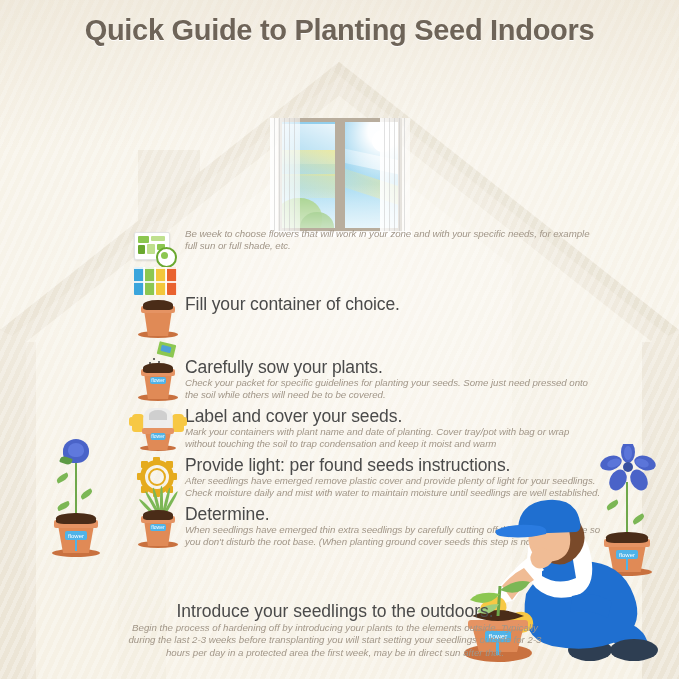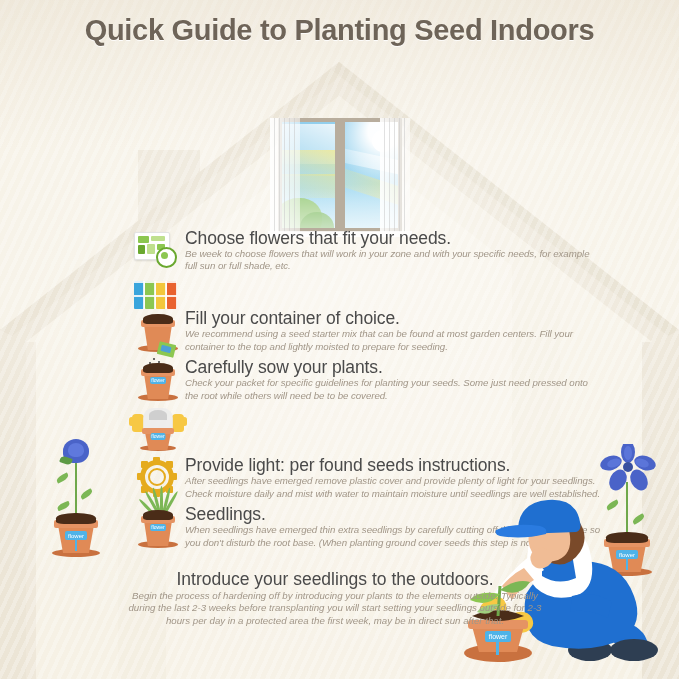--- a/index.html
+++ b/index.html
@@ -57,21 +57,21 @@
   .step h3{
     margin:0;font-size:17.5px;font-weight:normal;color:#4a4a4a;
     line-height:20px;letter-spacing:-0.1px;
   }
   .step p{
     margin:0;font-size:9.7px;line-height:12.2px;font-style:italic;
     color:#a19688;letter-spacing:-0.05px;
   }
 
   
-  .outro{position:absolute;left:120px;top:568px;width:430px;text-align:center;}
+  .outro{position:absolute;left:120px;top:600px;width:430px;text-align:center;}
   .outro h3{margin:0;font-size:17.5px;font-weight:normal;color:#4a4a4a;line-height:22px;}
   .outro p{margin:0;font-size:9.7px;line-height:12.4px;font-style:italic;color:#a19688;}
 
   
   .pot{position:absolute;}
   .pot .saucer{position:absolute;left:50%;transform:translateX(-50%);bottom:0;background:#c9713f;border-radius:50%;}
   .pot .body{position:absolute;left:50%;transform:translateX(-50%);background:#e08a56;}
   .pot .rim{position:absolute;left:50%;transform:translateX(-50%);background:#e59363;border-radius:2px;}
   .pot .soil{position:absolute;left:50%;transform:translateX(-50%);background:#4a2c18;border-radius:48% 48% 20% 20%;}
   .tag{position:absolute;left:50%;transform:translateX(-50%);background:#4fb3e8;color:#fff;border-radius:2px;
@@ -173,79 +173,81 @@
         <div class="cat-card">
           <i style="left:3px;top:3px;width:11px;height:7px;"></i>
           <i style="left:16px;top:3px;width:14px;height:5px;background:#bfe08e;"></i>
           <i style="left:3px;top:12px;width:7px;height:9px;background:#6aa82f;"></i>
           <i style="left:12px;top:11px;width:8px;height:10px;background:#bfe08e;"></i>
           <i style="left:22px;top:11px;width:8px;height:6px;background:#8cc751;"></i>
         </div>
         <div class="cat-badge"></div>
       </div>
       <div class="txt">
-        <h3>Choose flowers that fit your needs.</h3>
         <p>Be week to choose flowers that will work in your zone and with your specific needs, for example full sun or full shade, etc.</p>
       </div>
     </div>
 
     <div class="step" style="margin-bottom:3px">
       <div class="icon">
         <div class="pk" style="left:2px;background:#3aa5dc;"></div>
         <div class="pk" style="left:13px;background:#8cc751;"></div>
         <div class="pk" style="left:24px;background:#f3c73c;"></div>
         <div class="pk" style="left:35px;background:#e9622f;"></div>
         <div style="position:absolute;left:2px;top:6px;width:43px;height:28px;background:
             repeating-linear-gradient(0deg,rgba(255,255,255,0) 0 12px,rgba(255,255,255,.85) 12px 14px),
             repeating-linear-gradient(90deg,rgba(255,255,255,0) 0 9px,rgba(255,255,255,.85) 9px 11px);"></div>
       </div>
     </div>
 
-    <div class="step" style="margin-bottom:3px;min-height:46px">
+    <div class="step" style="margin-bottom:17px;min-height:46px">
       <div class="icon pot" style="position:absolute;left:4px;top:2px;width:44px;height:44px;">
         <div class="saucer" style="width:40px;height:7px;bottom:2px;"></div>
         <div class="body" style="top:14px;width:28px;height:26px;clip-path:polygon(0 0,100% 0,86% 100%,14% 100%);"></div>
         <div class="rim" style="top:10px;width:34px;height:7px;"></div>
         <div class="soil" style="top:4px;width:30px;height:10px;"></div>
       </div>
       <div class="txt">
         <h3>Fill your container of choice.</h3>
-        <p>We recommend using a seed starter mix that can be found at most garden centers. Fill your container to the top and lightly moisted to prepare for seeding.</p>
       </div>
     </div>
 
     <div class="step" style="margin-bottom:3px;min-height:46px">
       <div class="icon pot" style="position:absolute;left:4px;top:-14px;width:44px;height:60px;">
         <div style="position:absolute;left:22px;top:0;width:17px;height:13px;background:#8cc751;transform:rotate(14deg);border-radius:1px;"></div>
         <div style="position:absolute;left:25px;top:3px;width:10px;height:6px;background:#4ea0d8;border-radius:1px;transform:rotate(14deg);"></div>
         <div style="position:absolute;left:17px;top:15px;width:2px;height:2px;background:#3c3c3c;border-radius:50%;"></div>
         <div style="position:absolute;left:22px;top:18px;width:2px;height:2px;background:#3c3c3c;border-radius:50%;"></div>
         <div style="position:absolute;left:13px;top:19px;width:2px;height:2px;background:#3c3c3c;border-radius:50%;"></div>
         <div class="saucer" style="width:40px;height:7px;bottom:2px;"></div>
         <div class="body" style="top:30px;width:28px;height:26px;clip-path:polygon(0 0,100% 0,86% 100%,14% 100%);"></div>
         <div class="rim" style="top:26px;width:34px;height:7px;"></div>
         <div class="soil" style="top:20px;width:30px;height:10px;"></div>
         <div class="tag" style="top:34px;width:16px;height:7px;">flower</div>
       </div>
       <div class="txt">
         <h3>Carefully sow your plants.</h3>
-        <p>Check your packet for specific guidelines for planting your seeds.  Some just need pressed onto the root while others will need be to be covered.</p>
+        <p>Check your packet for specific guidelines for planting your seeds.  Some just need pressed onto the soil while others will need be to be covered.</p>
       </div>
     </div>
 
     <div class="step" style="margin-bottom:3px;min-height:46px">
       <div class="icon pot" style="position:absolute;left:0;top:0;width:52px;height:46px;">
         <div class="glove" style="left:0;top:8px;"></div>
         <div class="glove right" style="right:0;top:8px;"></div>
         <div style="position:absolute;left:11px;top:2px;width:30px;height:30px;background:rgba(236,236,236,.85);border-radius:10px 10px 4px 4px;"></div>
         <div style="position:absolute;left:17px;top:4px;width:18px;height:10px;background:#cfcfcf;border-radius:50% 50% 0 0;"></div>
         <div class="saucer" style="width:36px;height:6px;bottom:1px;"></div>
         <div class="body" style="top:26px;width:26px;height:18px;clip-path:polygon(0 0,100% 0,86% 100%,14% 100%);"></div>
         <div class="rim" style="top:22px;width:32px;height:6px;"></div>
         <div class="tag" style="top:27px;width:15px;height:7px;">flower</div>
+      </div>
+      <div class="txt">
+        <h3>Label and cover your seeds.</h3>
+        <p>Mark your containers with plant name and date of planting. Cover tray/pot with bag or wrap without touching the soil to trap condensation and keep it moist and warm</p>
       </div>
     </div>
 
     <div class="step" style="margin-bottom:3px;min-height:46px">
       <div class="icon">
         <div class="sunicon">
           <div class="ring"></div>
           <div class="ring2"></div>
           <div class="pt" style="left:13px;top:-3px;"></div>
           <div class="pt" style="left:13px;bottom:-3px;"></div>
@@ -271,21 +273,21 @@
         <div class="blade" style="left:26px;top:-1px;width:3px;height:26px;transform:rotate(14deg);"></div>
         <div class="blade" style="left:28px;top:0px;width:3px;height:24px;transform:rotate(30deg);"></div>
         <div class="blade" style="left:15px;top:6px;width:3px;height:19px;transform:rotate(-44deg);"></div>
         <div class="saucer" style="width:40px;height:7px;bottom:2px;"></div>
         <div class="body" style="top:32px;width:28px;height:26px;clip-path:polygon(0 0,100% 0,86% 100%,14% 100%);"></div>
         <div class="rim" style="top:28px;width:34px;height:7px;"></div>
         <div class="soil" style="top:22px;width:30px;height:10px;"></div>
         <div class="tag" style="top:36px;width:16px;height:7px;">flower</div>
       </div>
       <div class="txt">
-        <h3>Seedlings.</h3>
+        <h3>Determine.</h3>
         <p>When seedlings have emerged thin extra seedlings by carefully cutting off the extra at the base so you don't disturb the root base. (When planting ground cover seeds this step is not necessary).</p>
       </div>
     </div>
   </div>
 
   <div class="sideflower" style="left:44px;top:415px;width:64px;height:140px;">
     <div class="stem" style="top:42px;height:62px;"></div>
     <div class="leaf" style="left:12px;top:60px;transform:rotate(-28deg);"></div>
     <div class="leaf" style="left:36px;top:76px;transform:rotate(150deg);"></div>
     <div class="leaf" style="left:13px;top:88px;transform:rotate(-22deg);"></div>

